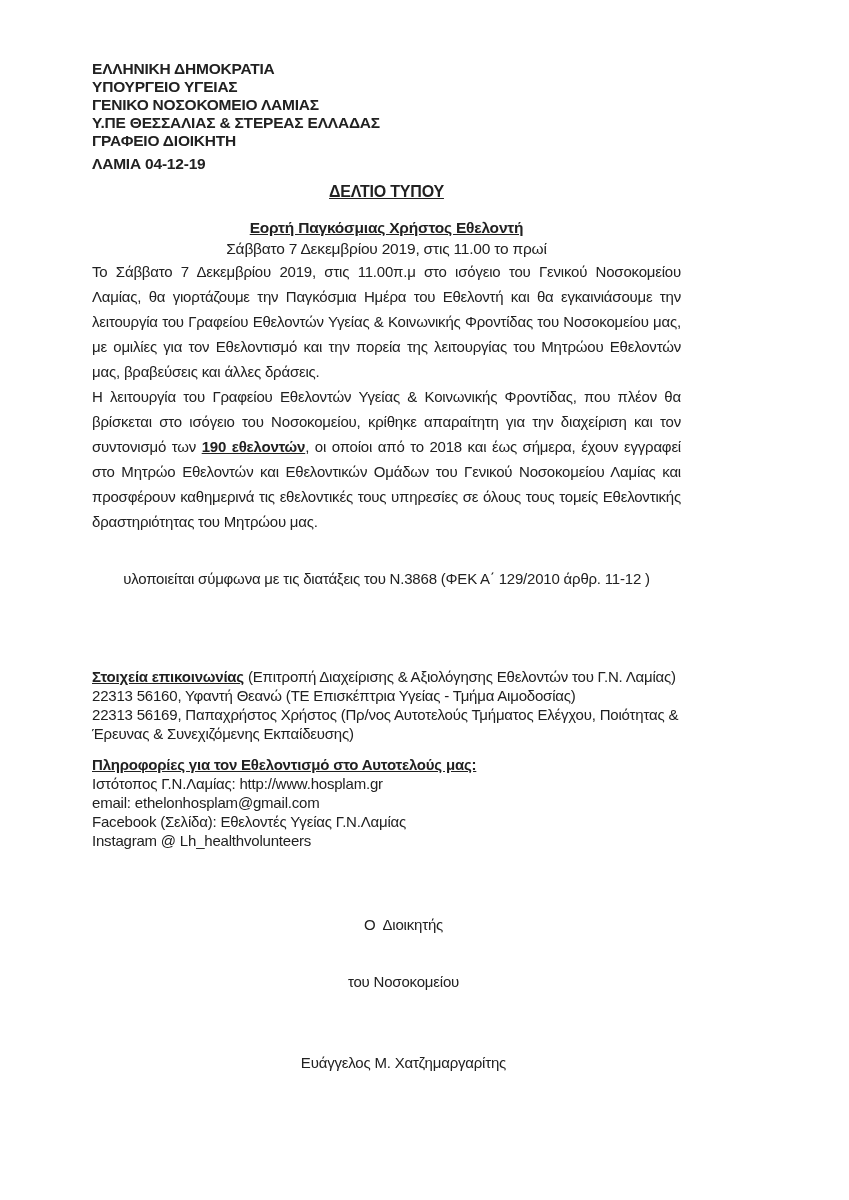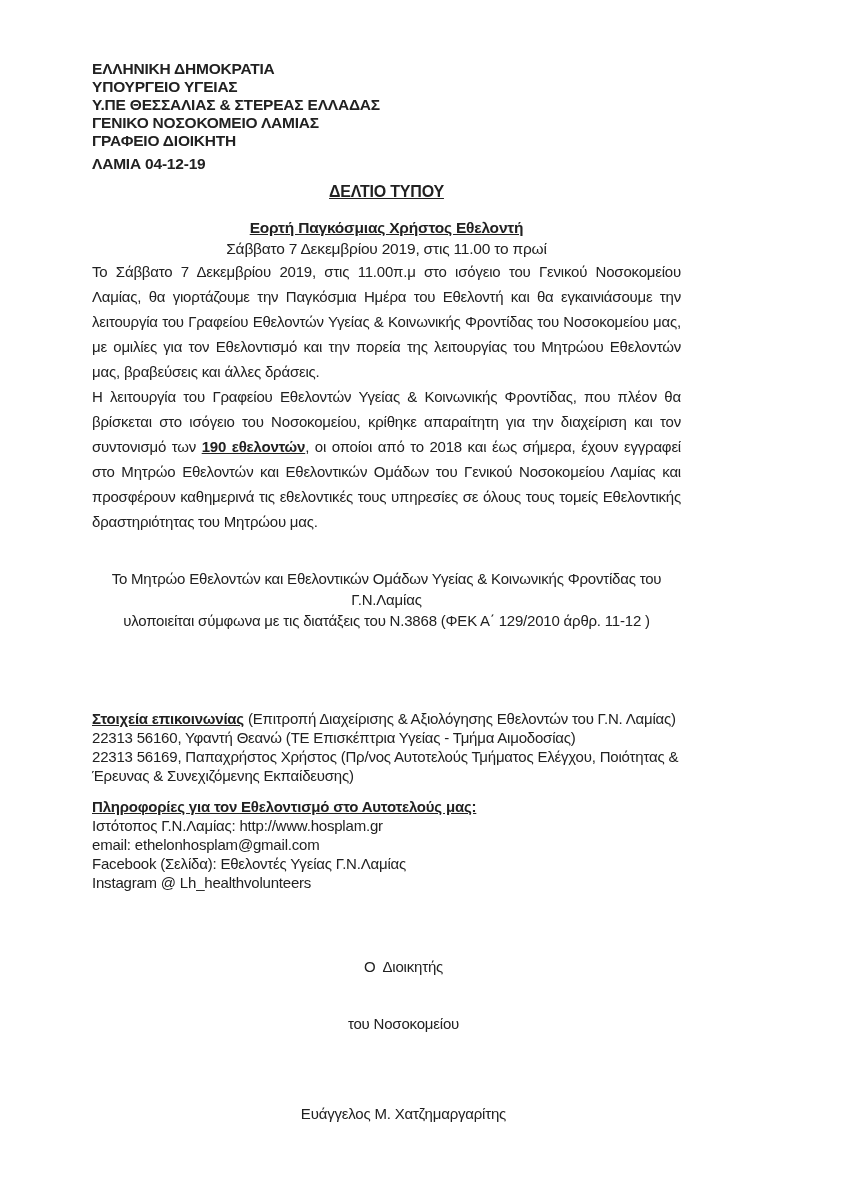--- a/index.html
+++ b/index.html
@@ -71,33 +71,33 @@
     line-height: 19px;
   }
   .signature {
     margin-top: 27px;
     text-align: center;
     line-height: 19px;
     padding-left: 34px;
     white-space: pre-wrap;
   }
   .signature .name {
-    margin-top: 33px;
+    margin-top: 24px;
   }
 </style>
 </head>
 <body>
 
 <div class="page">
 
   <header class="letterhead">
     <div>ΕΛΛΗΝΙΚΗ ΔΗΜΟΚΡΑΤΙΑ</div>
     <div>ΥΠΟΥΡΓΕΙΟ ΥΓΕΙΑΣ</div>
+    <div>ΓΕΝΙΚΟ ΝΟΣΟΚΟΜΕΙΟ ΛΑΜΙΑΣ</div>
     <div>Υ.ΠΕ ΘΕΣΣΑΛΙΑΣ &amp; ΣΤΕΡΕΑΣ ΕΛΛΑΔΑΣ</div>
-    <div>ΓΕΝΙΚΟ ΝΟΣΟΚΟΜΕΙΟ ΛΑΜΙΑΣ</div>
     <div>ΓΡΑΦΕΙΟ ΔΙΟΙΚΗΤΗ</div>
     <div class="dateline">ΛΑΜΙΑ 04-12-19</div>
   </header>
 
   <div class="title">
     <span class="bu">ΔΕΛΤΙΟ ΤΥΠΟΥ</span>
   </div>
 
   <div class="subtitle">
     <div>
@@ -108,21 +108,20 @@
 
   <p class="bodypara para-event">
     <span>Το Σάββατο 7 Δεκεμβρίου 2019, στις 11.00π.μ στο ισόγειο του Γενικού Νοσοκομείου Λαμίας, θα γιορτάζουμε την Παγκόσμια Ημέρα του Εθελοντή και θα εγκαινιάσουμε την λειτουργία του Γραφείου Εθελοντών Υγείας &amp; Κοινωνικής Φροντίδας του Νοσοκομείου μας, με ομιλίες για τον Εθελοντισμό και την πορεία της λειτουργίας του Μητρώου Εθελοντών μας, βραβεύσεις και άλλες δράσεις.</span>
   </p>
 
   <p class="bodypara para-office">
     <span>Η λειτουργία του Γραφείου Εθελοντών Υγείας &amp; Κοινωνικής Φροντίδας, που πλέον θα βρίσκεται στο ισόγειο του Νοσοκομείου, κρίθηκε απαραίτητη για την διαχείριση και τον συντονισμό των </span><span class="bu">190 εθελοντών</span><span>, οι οποίοι  από το 2018 και έως σήμερα, έχουν εγγραφεί στο Μητρώο Εθελοντών και Εθελοντικών Ομάδων του Γενικού Νοσοκομείου Λαμίας και προσφέρουν καθημερινά τις εθελοντικές τους υπηρεσίες σε όλους τους τομείς Εθελοντικής δραστηριότητας του Μητρώου μας.</span>
   </p>
 
   <div class="registry">
-    <div>Το Μητρώο Εθελοντών και Εθελοντικών Ομάδων Υγείας &amp; Κοινωνικής Φροντίδας του Γ.Ν.Λαμίας</div>
     <div>υλοποιείται σύμφωνα με τις διατάξεις του Ν.3868 (ΦΕΚ Α΄ 129/2010 άρθρ. 11-12 )</div>
   </div>
 
   <div class="contact">
     <div>
       <span class="bu">Στοιχεία επικοινωνίας</span><span> (Επιτροπή Διαχείρισης &amp; Αξιολόγησης Εθελοντών του Γ.Ν. Λαμίας)</span>
     </div>
     <div>
       <span class="b">22313 56160,</span><span> Υφαντή Θεανώ (ΤΕ Επισκέπτρια Υγείας - Τμήμα Αιμοδοσίας)</span>
     </div>

